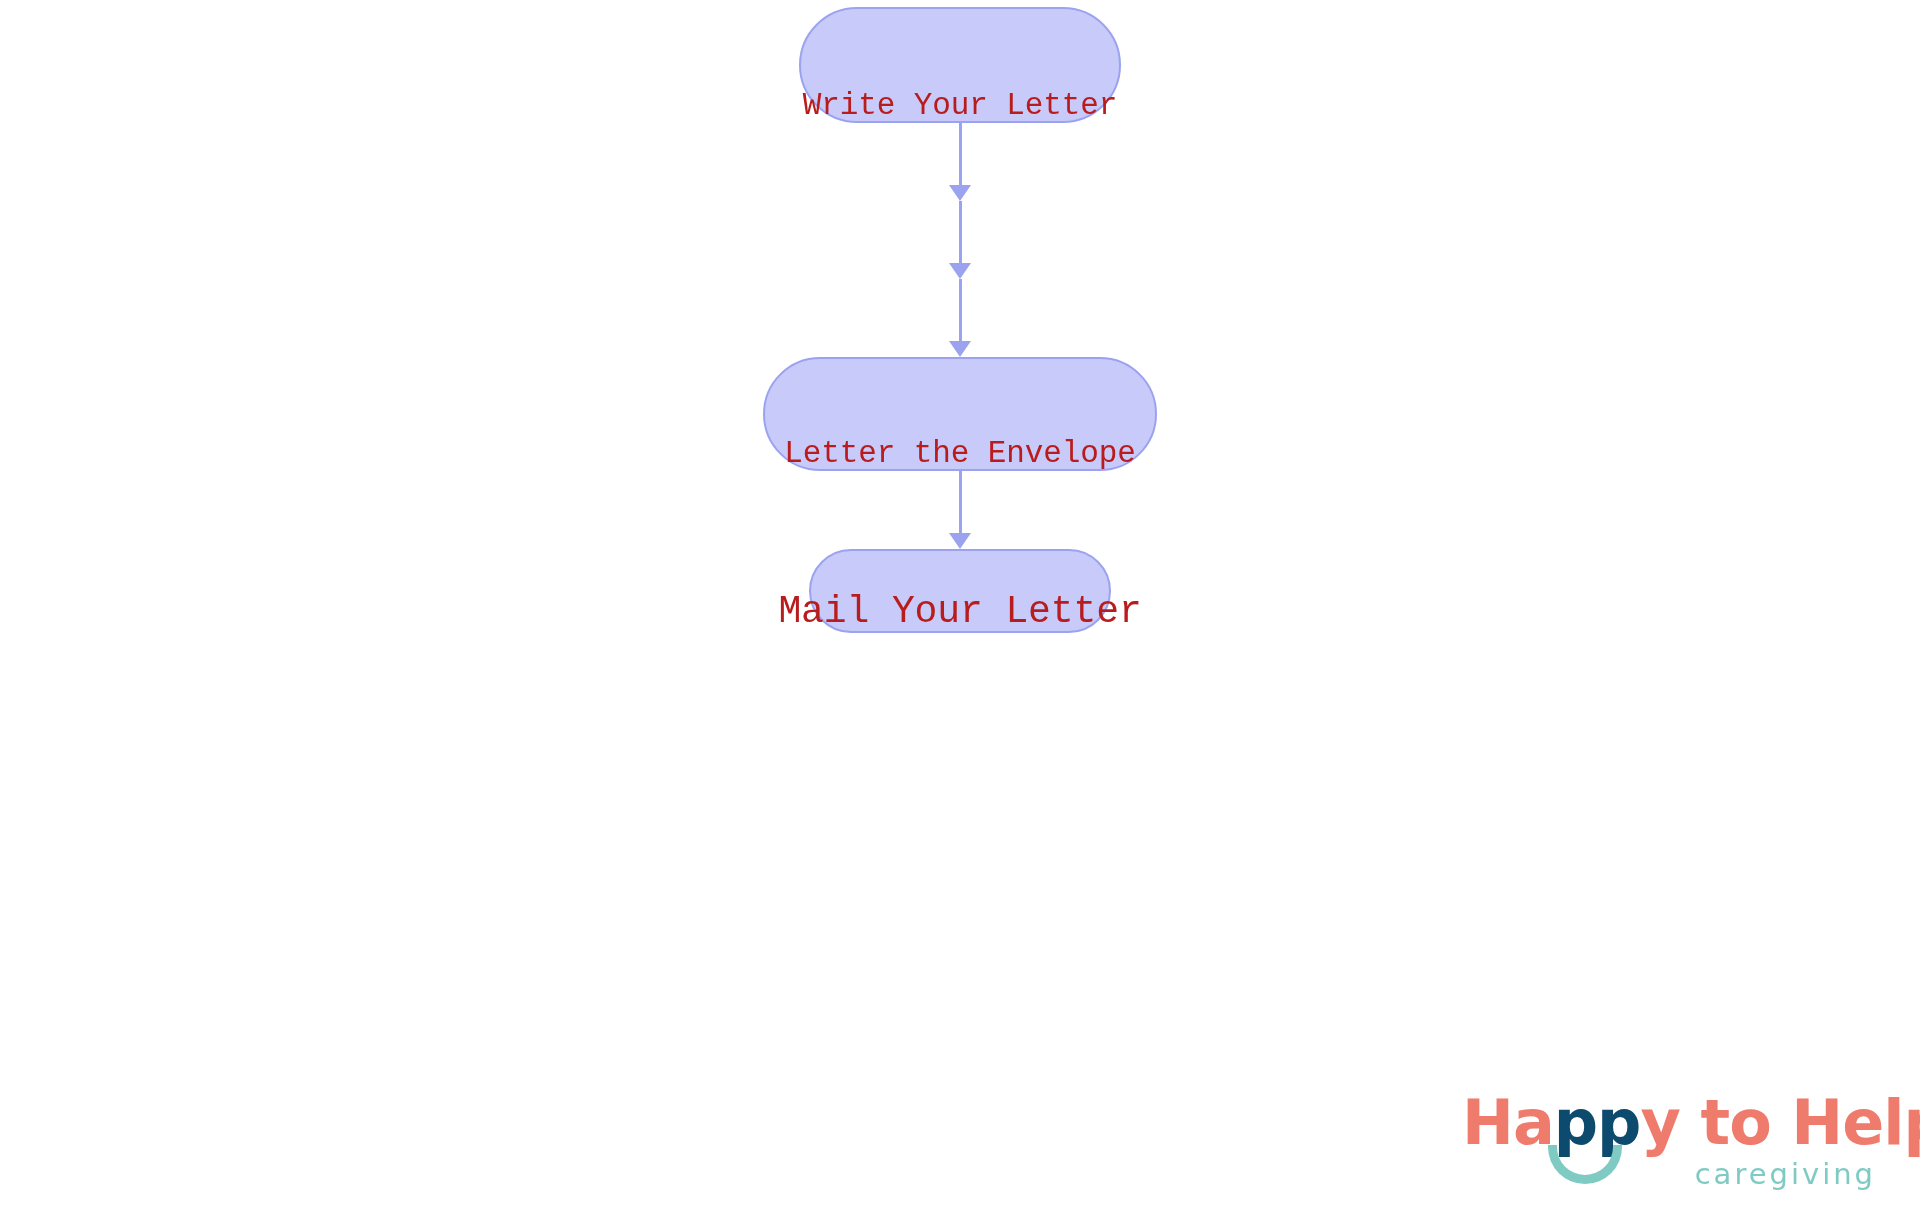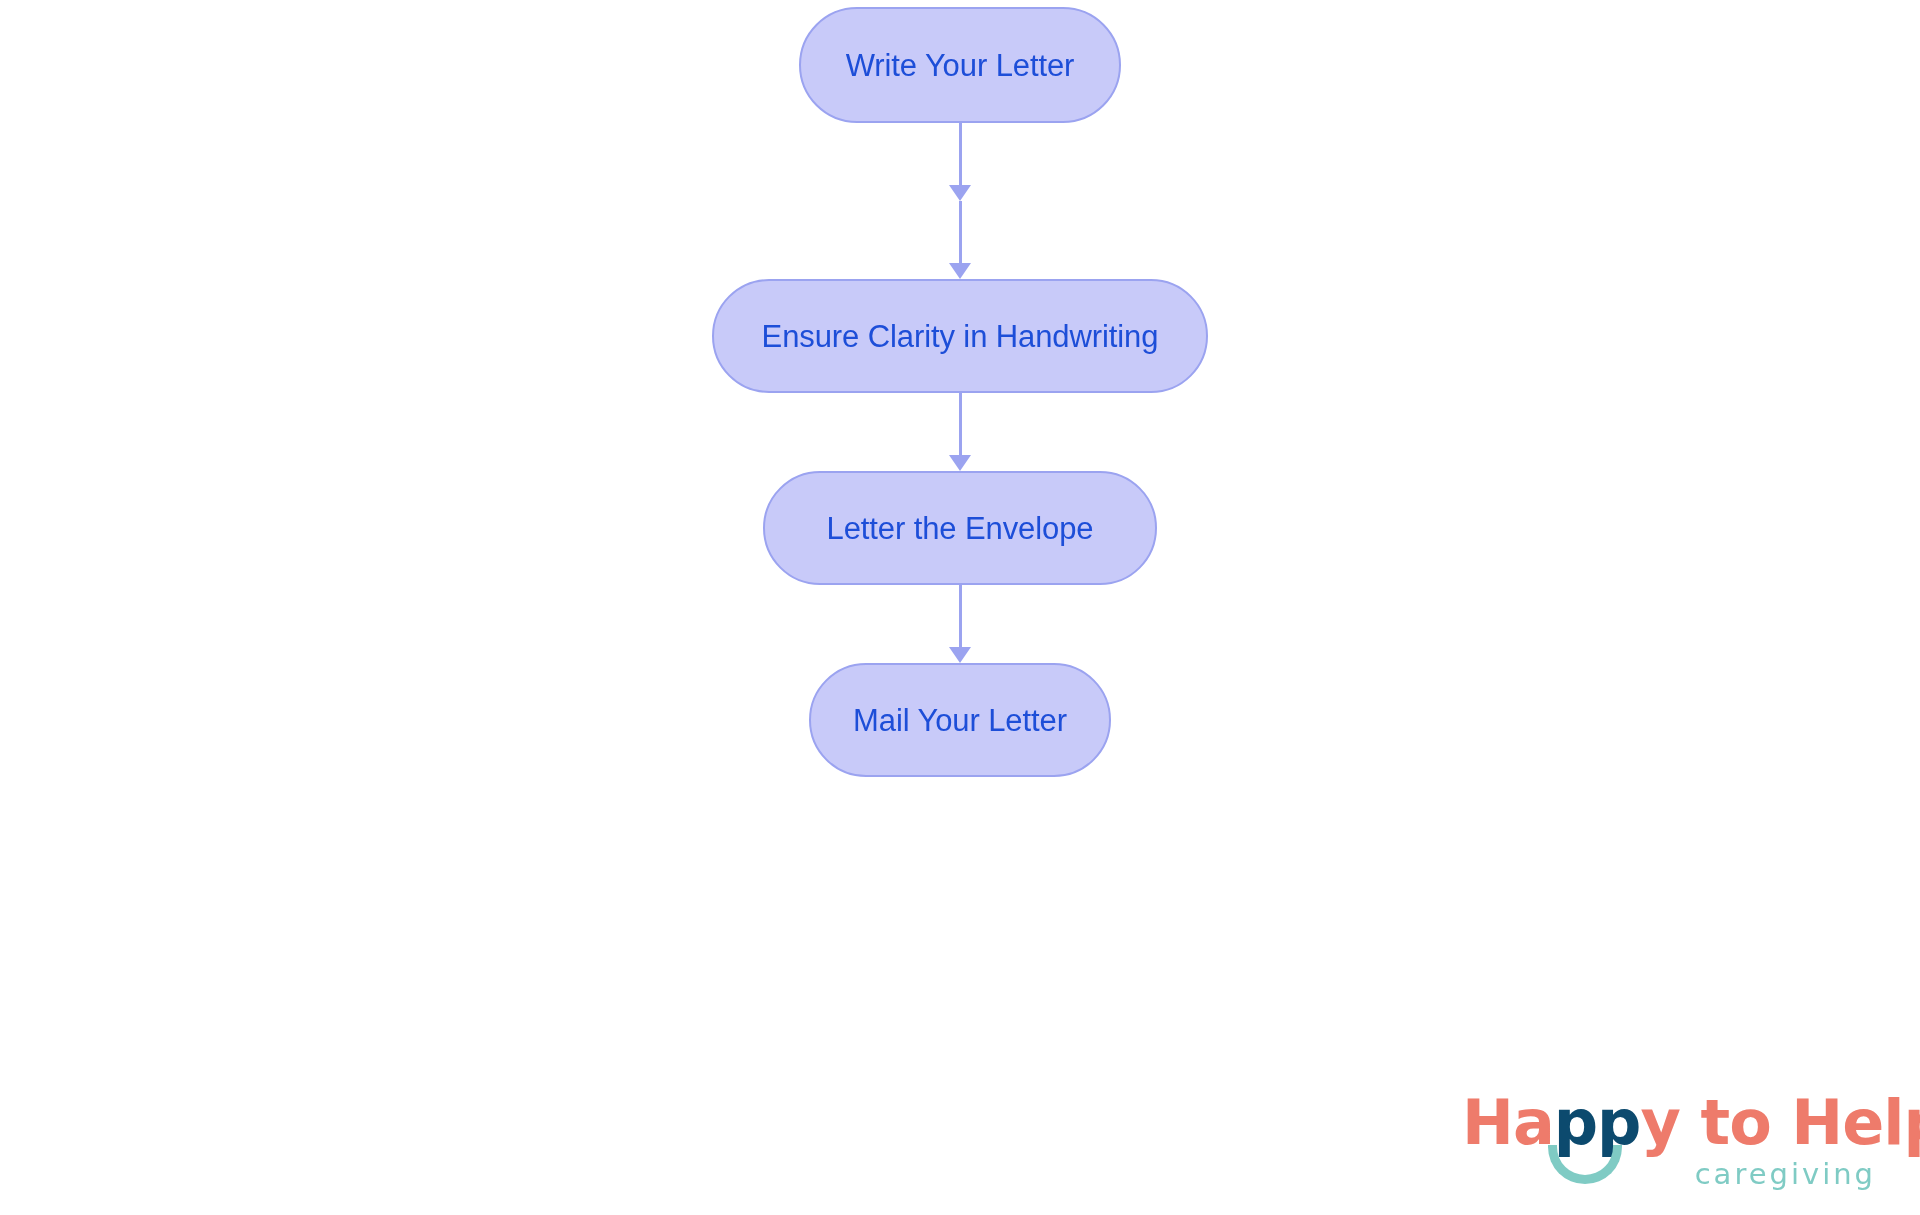--- a/index.html
+++ b/index.html
@@ -34,41 +34,41 @@
     flex-direction: column;
     align-items: center;
   }
 
   .flow-node {
     box-sizing: border-box;
     background: #c8caf9;
     border: 2px solid #9ba3f0;
     border-radius: 999px;
     display: flex;
-    align-items: center;
+    align-items: flex-end;
     justify-content: center;
-    color: #1d4ed8;
-    font-family: Liberation Sans, sans-serif;
+    color: #b91c1c;
+    font-family: Liberation Mono, monospace;
     font-weight: 400;
     letter-spacing: -0.1px;
     white-space: nowrap;
     user-select: none;
   }
 
   .flow-node .node-label {
     display: block;
     line-height: 1;
   }
 
   
   .node-1 { width: 322px;  height: 116px; font-size: 31px; margin-top: 7px; }
   .node-2 { width: 578px;  height: 116px; font-size: 31px; }
   .node-3 { width: 496px;  height: 114px; font-size: 31px; }
   .node-4 { width: 394px;  height: 114px; font-size: 31px; }
-  .node-5 { width: 302px;  height: 114px; font-size: 31px; }
+  .node-5 { width: 302px;  height: 84px; font-size: 38px; }
 
   
   .connector {
     width: 24px;
     display: flex;
     flex-direction: column;
     align-items: center;
     justify-content: flex-start;
   }
   .connector .conn-line {
@@ -149,23 +149,20 @@
       <div class="conn-line"></div>
       <div class="conn-head"></div>
     </div>
 
 
     <div class="connector conn-2">
       <div class="conn-line"></div>
       <div class="conn-head"></div>
     </div>
 
-    <div class="flow-node node-3">
-      <span class="node-label">Ensure Clarity in Handwriting</span>
-    </div>
 
     <div class="connector conn-3">
       <div class="conn-line"></div>
       <div class="conn-head"></div>
     </div>
 
     <div class="flow-node node-4">
       <span class="node-label">Letter the Envelope</span>
     </div>
 

